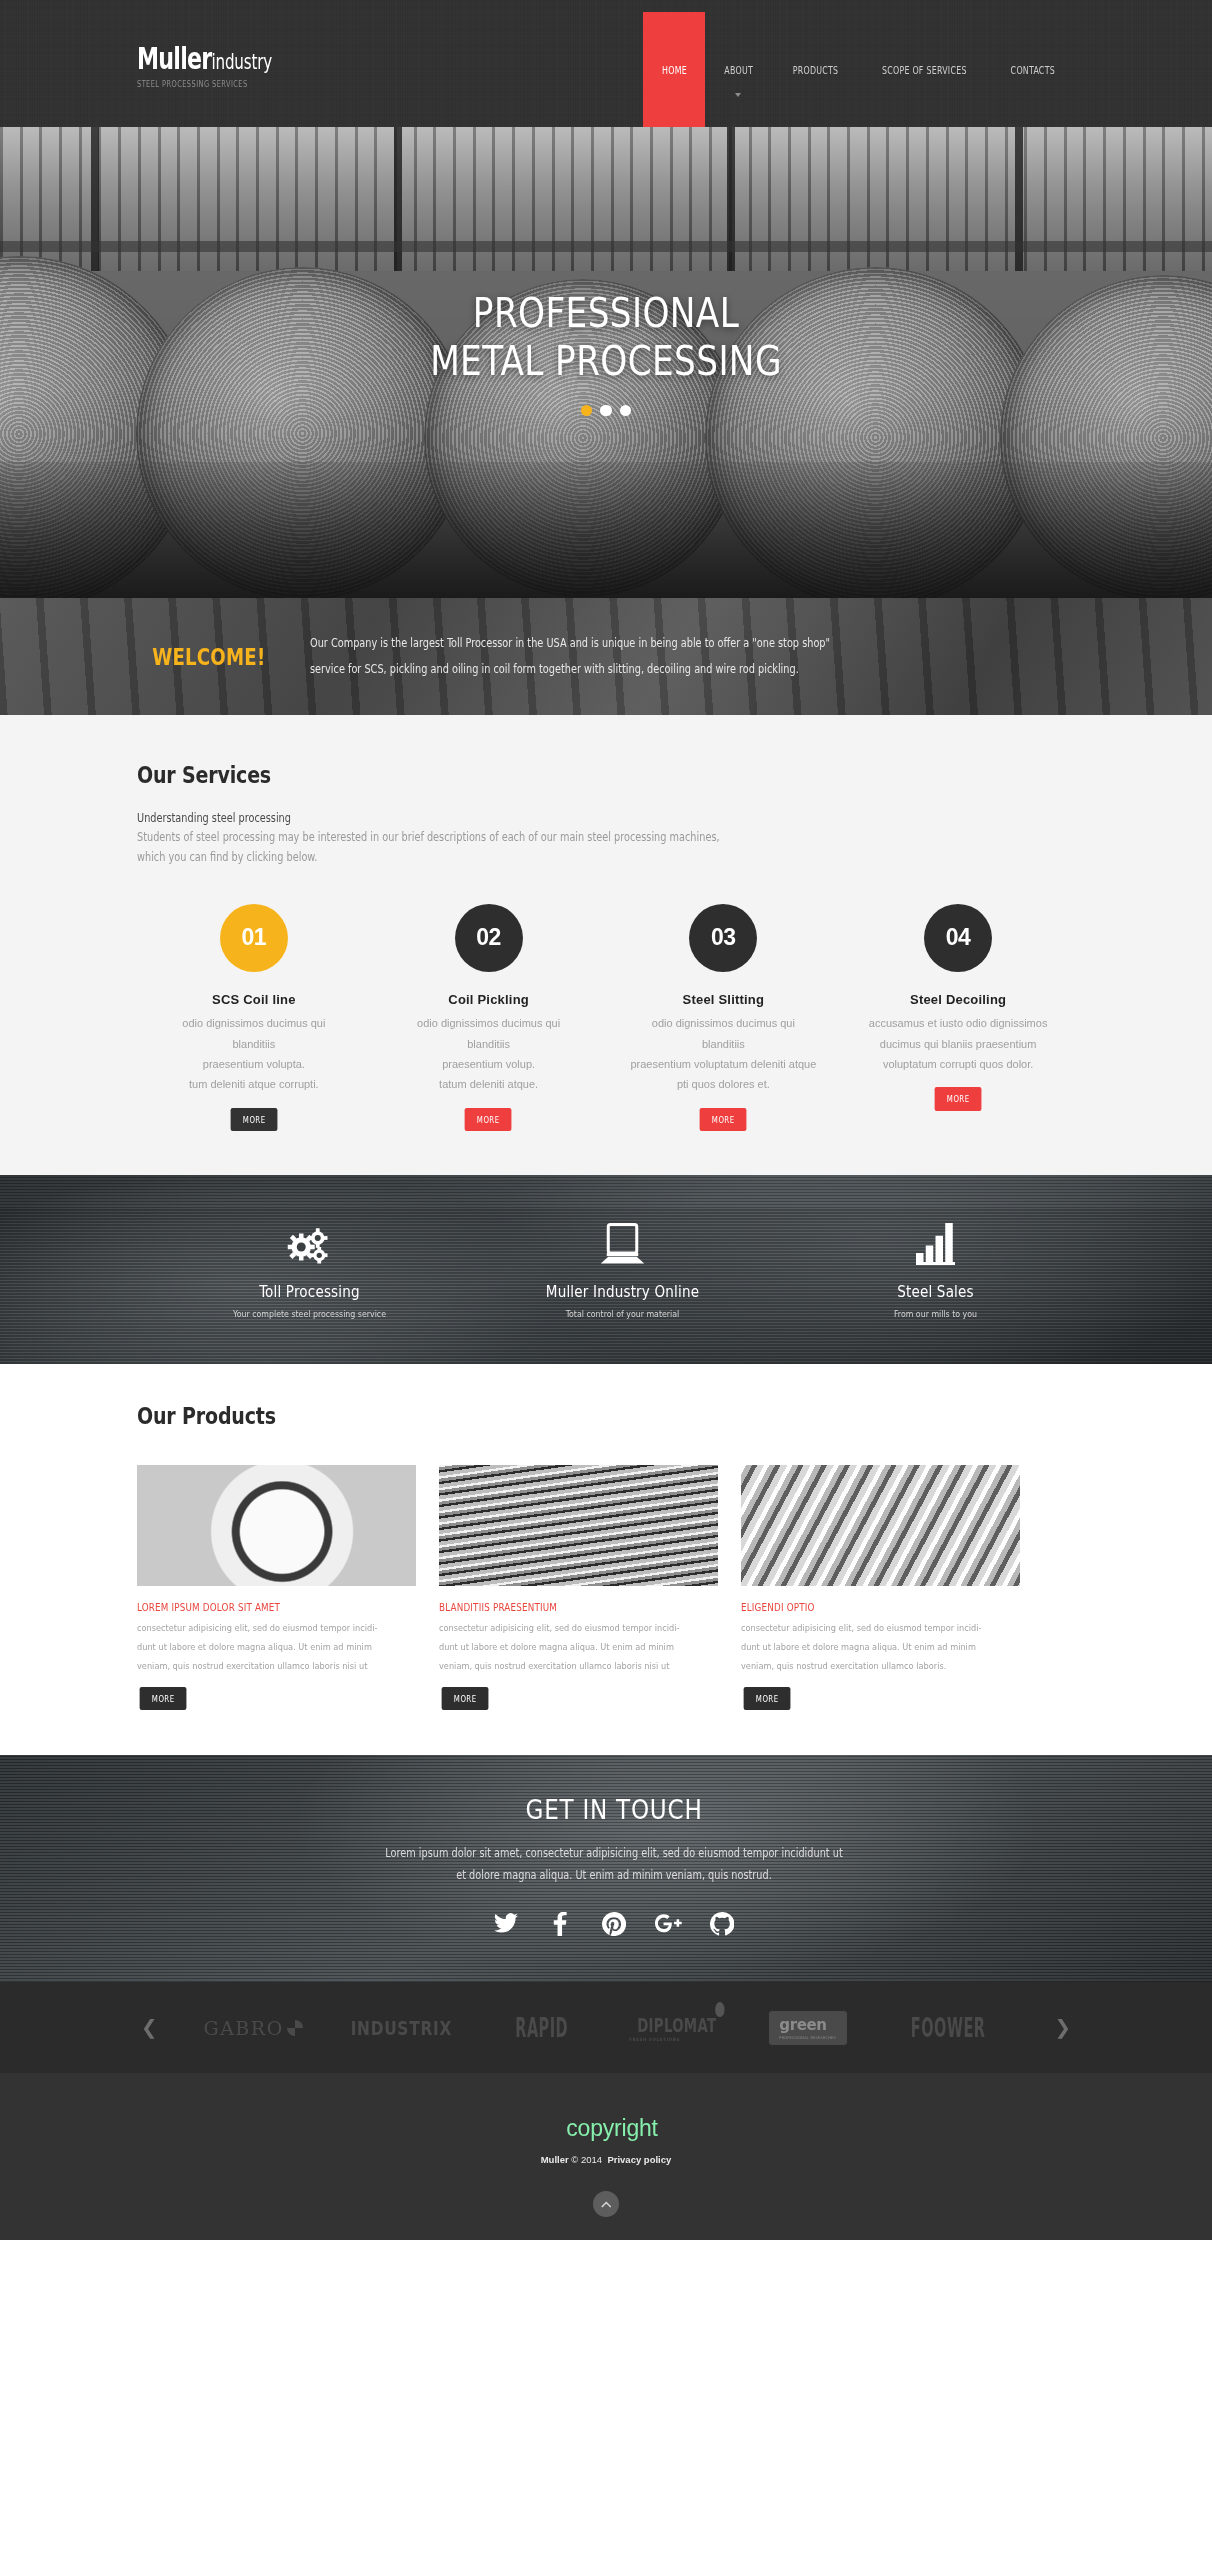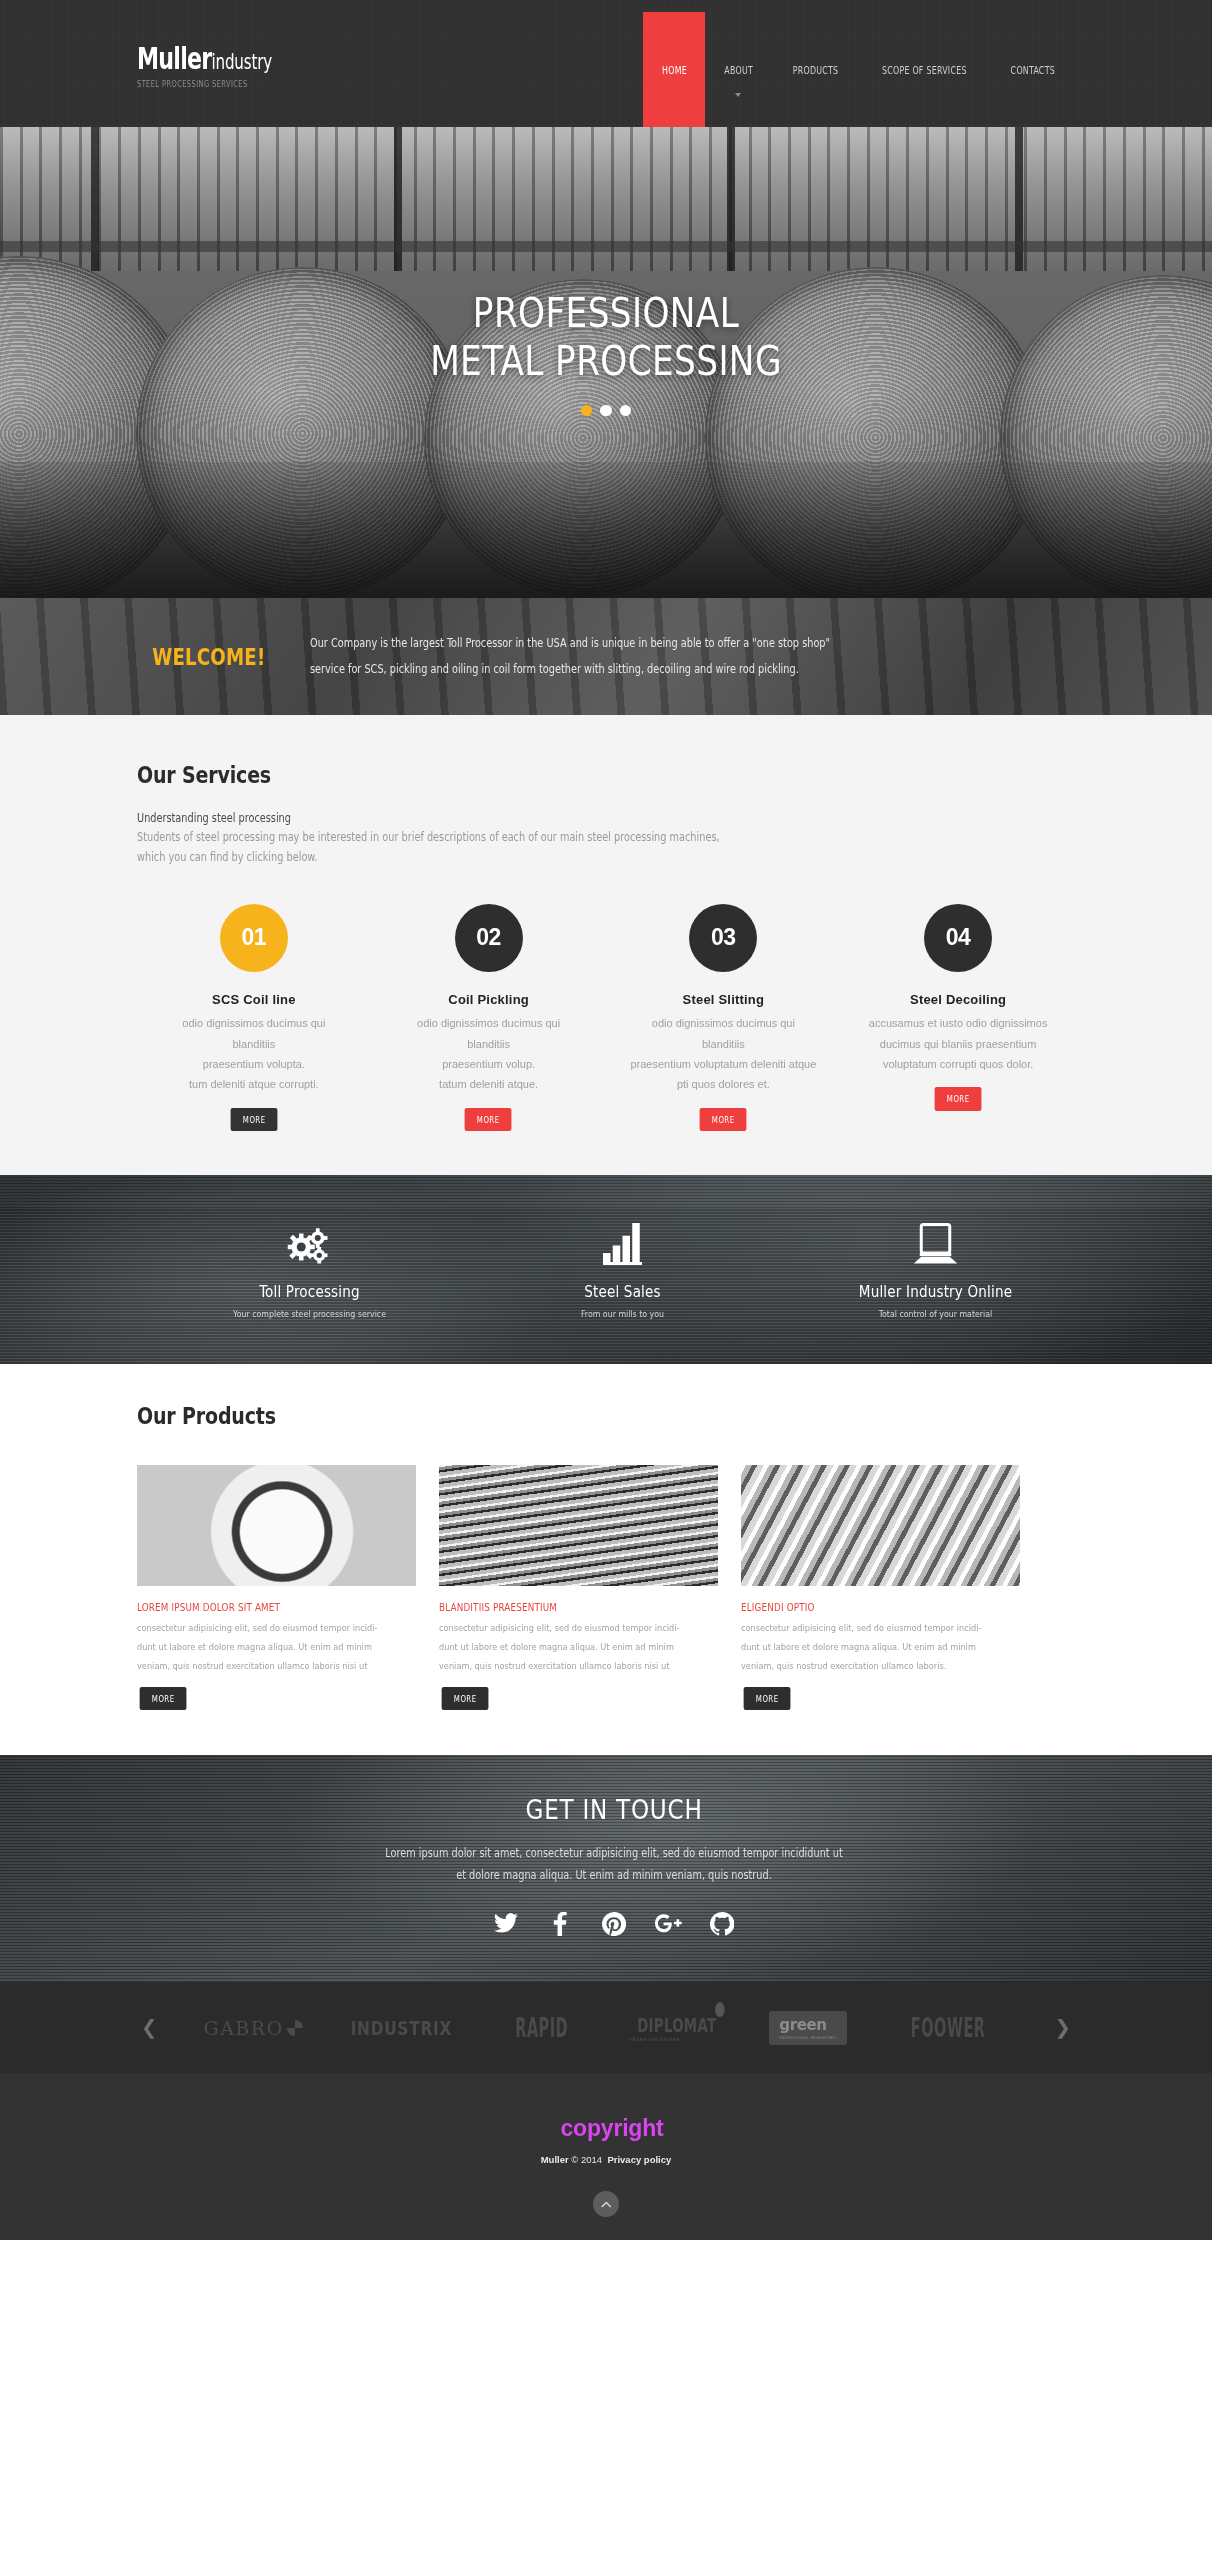--- a/index.html
+++ b/index.html
@@ -241,21 +241,21 @@
   .b-green { background:#4a4a4a; color:#8b8b8b; padding:6px 10.6px 4.5px; border-radius:3px; }
   .b-green .g { font-size:16.7px; font-weight:bold; letter-spacing:-0.4px; display:block; line-height:.95;}
   .b-green .tiny { font-size:3.8px; letter-spacing:0.3px; display:block; margin-top:2.3px; }
   .b-foower { font-size:26px; font-weight:bold; transform:scaleX(0.62); letter-spacing:0.8px; }
   .swirl { width:16.7px;height:16.7px;border-radius:50%; margin-left:3px;
     background:conic-gradient(#4a4a4a 0 25%, transparent 25% 50%, #4a4a4a 50% 75%, transparent 75%); }
   .apple { position:absolute; right:-10.6px; top:-12px; width:12px;height:15px;border-radius:50% 50% 48% 48%; background:#555; }
 
   
   .footer { background:#333; height:167px; text-align:center; padding-top:42px; position:relative; }
-  .footer-title { font-size:23px; font-weight:bold; color:#d946ef; letter-spacing:-0.2px;margin-left:12px; }
+  .footer-title { font-size:23px; font-weight:normal; color:#86efac; letter-spacing:-0.2px;margin-left:12px; }
   .footer-sub { font-size:9.5px; color:#eaeaea; margin-top:12px; font-weight:bold; }
   .footer-sub .reg { font-weight:normal; }
   .footer-sub a { color:#eaeaea; text-decoration:none; cursor:pointer; }
   .totop {
     width:26px;height:26px;border-radius:50%; background:#5d5d5d; margin:26px auto 0;
     display:flex;align-items:center;justify-content:center; cursor:pointer;
   }
 </style>
 </head>
 <body>
@@ -425,44 +425,44 @@
                 <rect x="50" y="36.5" width="5" height="5"></rect>
               </g>
           </svg>
         </div>
         <div class="feat-title">Toll Processing</div>
         <div class="feat-sub">Your complete steel processing service</div>
       </div>
 
       <div class="feature">
         <div class="feat-icon">
+          <svg width="47" height="42" viewBox="0 0 62 56" fill="#fff">
+            <rect x="12" y="2" width="38" height="38" rx="3" fill="none" stroke="#fff" stroke-width="4"></rect>
+            <rect x="10" y="40" width="42" height="4"></rect>
+            <path d="M12 45 L50 45 L60 54 L2 54 Z"></path>
+          </svg>
+        </div>
+        <div class="feat-title">Muller Industry Online</div>
+        <div class="feat-sub">Total control of your material</div>
+      </div>
+
+      <div class="feature">
+        <div class="feat-icon">
           <svg width="39" height="42" viewBox="0 0 52 56" fill="#fff">
             <rect x="0" y="40" width="10" height="14"></rect>
             <rect x="13" y="30" width="10" height="24"></rect>
             <rect x="26" y="17" width="10" height="37"></rect>
             <rect x="39" y="0" width="10" height="54"></rect>
             <rect x="0" y="52" width="52" height="4"></rect>
           </svg>
         </div>
         <div class="feat-title">Steel Sales</div>
         <div class="feat-sub">From our mills to you</div>
       </div>
 
-      <div class="feature">
-        <div class="feat-icon">
-          <svg width="47" height="42" viewBox="0 0 62 56" fill="#fff">
-            <rect x="12" y="2" width="38" height="38" rx="3" fill="none" stroke="#fff" stroke-width="4"></rect>
-            <rect x="10" y="40" width="42" height="4"></rect>
-            <path d="M12 45 L50 45 L60 54 L2 54 Z"></path>
-          </svg>
-        </div>
-        <div class="feat-title">Muller Industry Online</div>
-        <div class="feat-sub">Total control of your material</div>
-      </div>
-
     </div>
   </div>
 
   <div class="products">
     <div class="wrap">
       <div class="sec-title">Our Products</div>
       <div class="prod-grid">
 
         <div class="prod">
           <div class="prod-img gears"></div>

